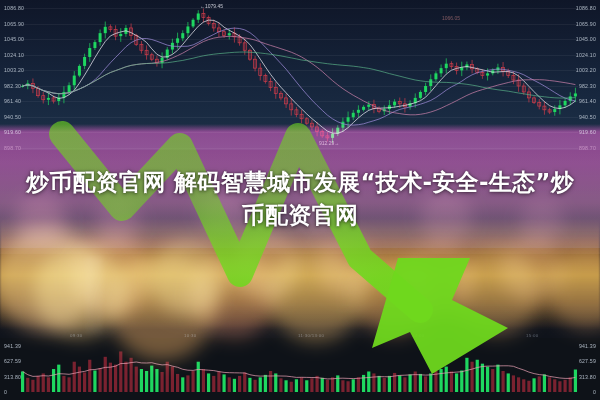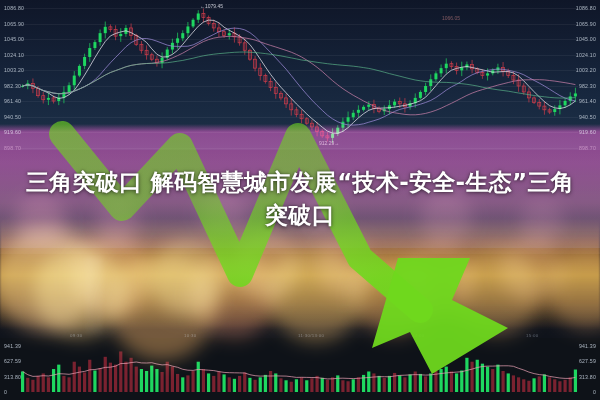--- a/index.html
+++ b/index.html
@@ -548,15 +548,15 @@
         <stop offset="0%" stop-color="#6fd81e" stop-opacity="0.62"></stop>
         <stop offset="45%" stop-color="#6fd81e" stop-opacity="0.55"></stop>
         <stop offset="100%" stop-color="#6fd81e" stop-opacity="0.92"></stop>
       </linearGradient>
     </defs>
 
     <polyline id="arrow-path" points="62,134 122,208 180,146 240,274 298,136 360,258 420,310" fill="none" stroke="url(#argrad)" stroke-width="26" stroke-linecap="round" stroke-linejoin="round"></polyline>
     <polygon id="arrow-head" points="398,258 470,258 452,300 508,328 432,374 410,332 372,348" fill="#6fd81e" opacity="0.95"></polygon>
   </svg>
 
-  <div id="headline">三角突破口 解码智慧城市发展“技术-安全-生态”三角突破口</div>
+  <div id="headline">炒币配资官网 解码智慧城市发展“技术-安全-生态”炒币配资官网</div>
 
 </div>
 
 </body></html>

